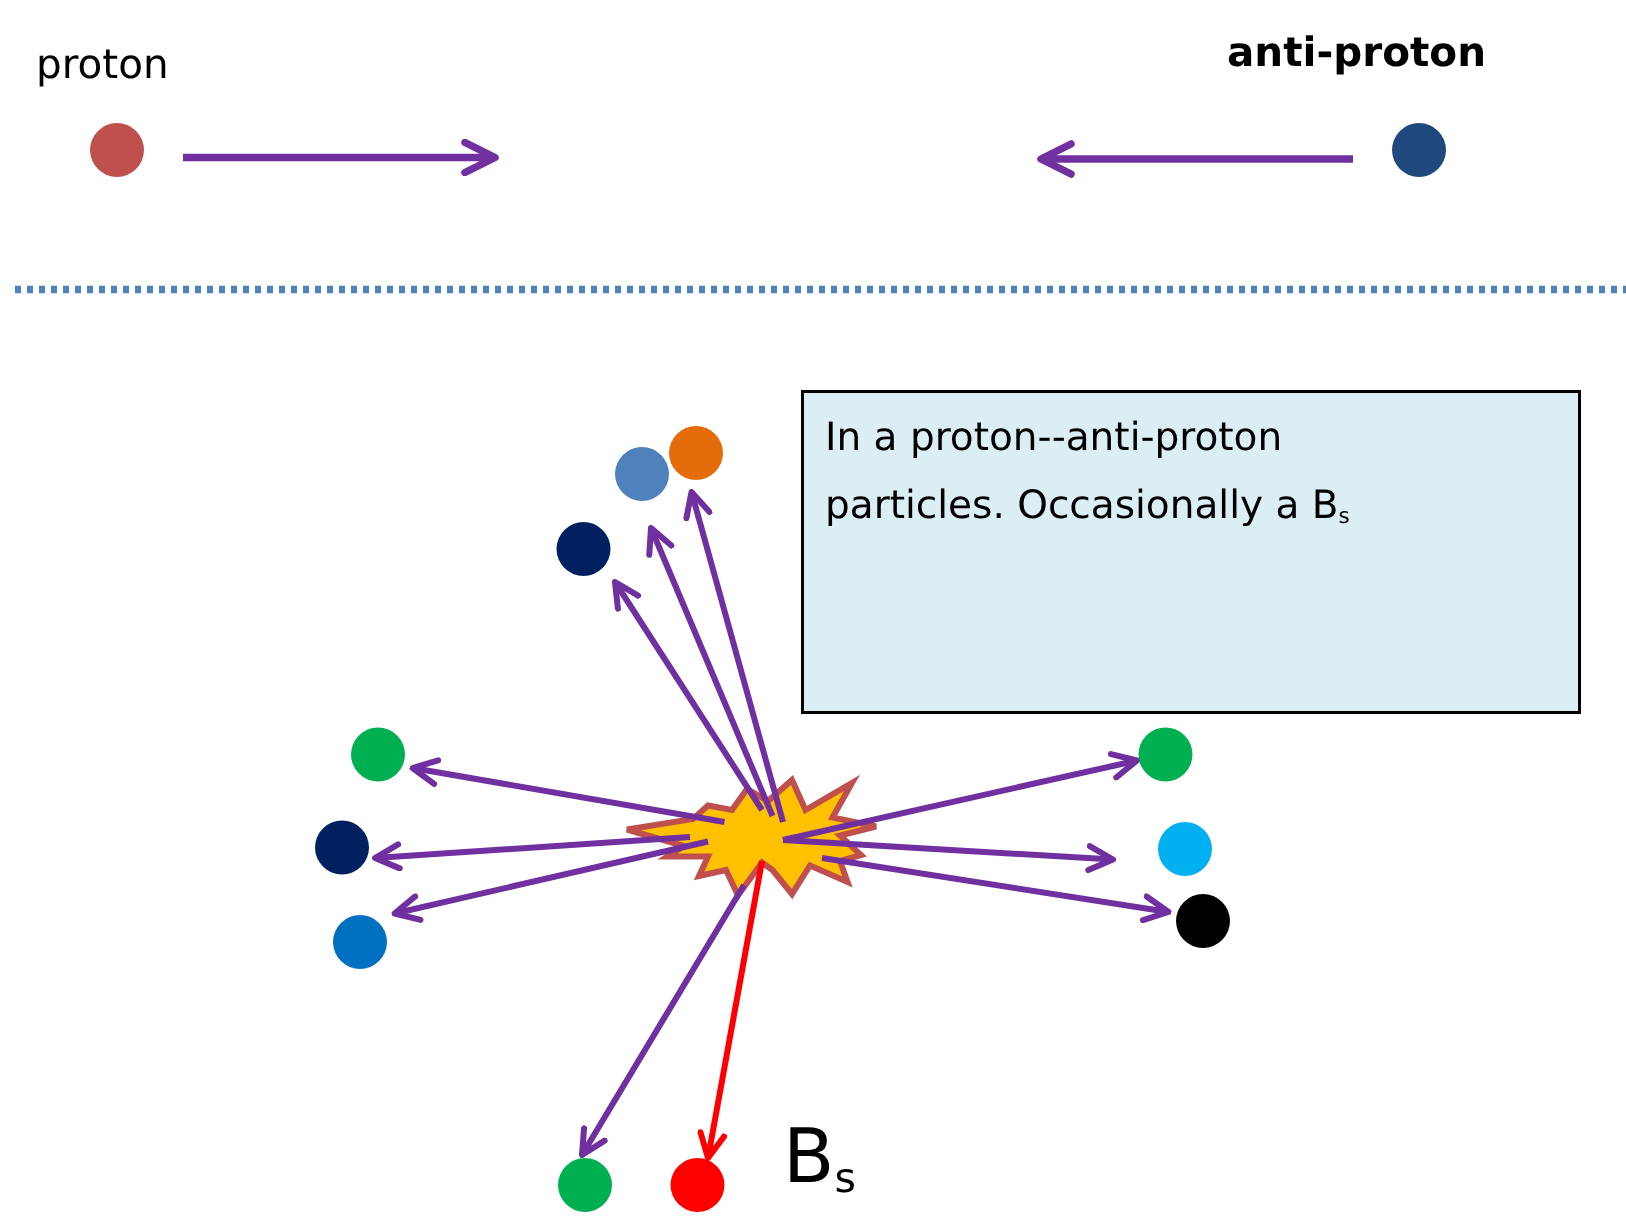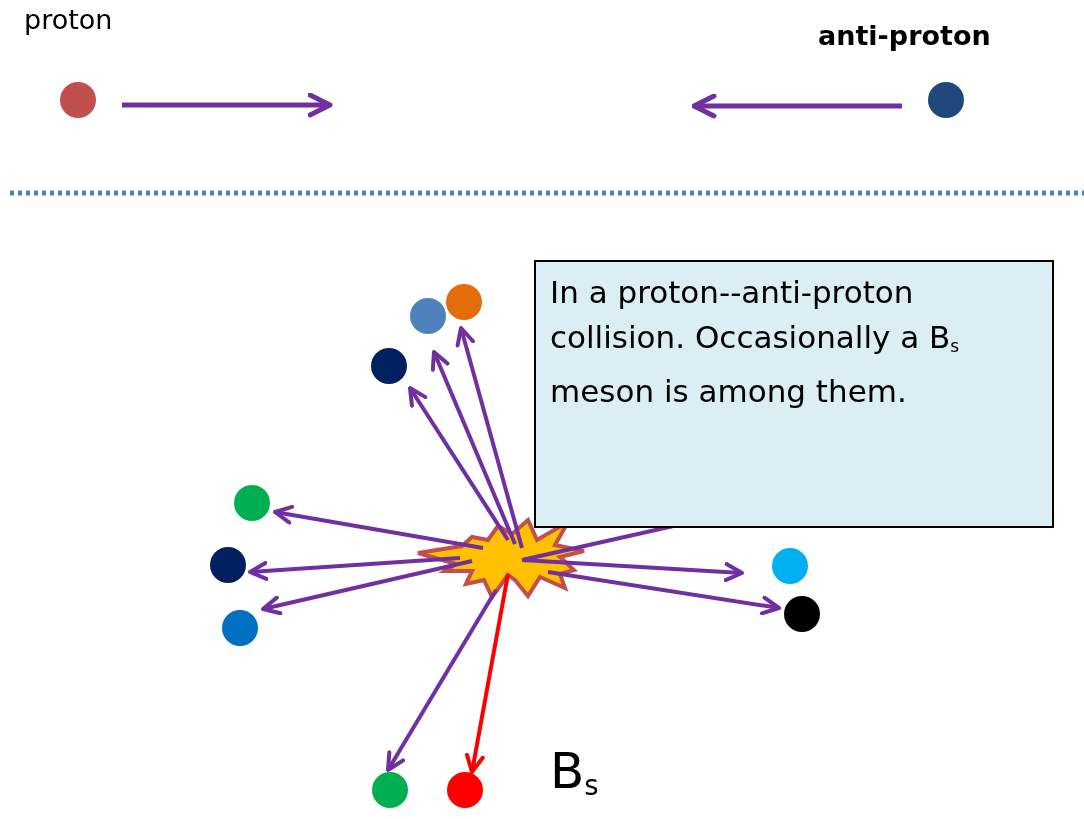--- a/index.html
+++ b/index.html
@@ -1,27 +1,27 @@
 <!DOCTYPE html>
 <html><head>
 <meta charset="utf-8">
 <style>
   html, body { margin: 0; padding: 0; background: #ffffff; }
   body { width: 1084px; height: 819px; position: relative; overflow: hidden;
          font-family: "DejaVu Sans", sans-serif; }
   .label { position: absolute; font-size: 27px; color: #000; white-space: nowrap; }
-  #lbl-proton { left: 24px; top: 4px; }
+  #lbl-proton { left: 24px; top: 28px; }
   #lbl-anti { left: 818px; top: 20px; font-weight: bold; }
   svg#diagram { position: absolute; left: 0; top: 0; }
-  .callout { position: absolute; left: 534px; top: 260px; width: 520px; height: 268px;
+  .callout { position: absolute; left: 534px; top: 260px; width: 520px; height: 216px;
              background: #dbeef4; border: 2px solid #000; box-sizing: border-box;
-             padding: 8px 0 0 14px; font-size: 31px; line-height: 45px; color: #000; }
+             padding: 8px 0 0 14px; font-size: 26px; line-height: 45px; color: #000; }
   .callout p { margin: 0; white-space: nowrap; }
   .callout sub, .bs-label sub { font-size: 55%; vertical-align: -0.25em; }
-  .bs-label { position: absolute; left: 550px; top: 742px; font-size: 50px; color: #000; }
+  .bs-label { position: absolute; left: 522px; top: 742px; font-size: 50px; color: #000; }
 </style>
 </head>
 <body>
 
 <div class="label" id="lbl-proton">proton</div>
 <div class="label" id="lbl-anti">anti-proton</div>
 
 <svg id="diagram" width="1084" height="819" viewBox="0 0 1084 819">
   <defs>
     <marker id="ah" viewBox="0 0 10 10" refX="9" refY="5" markerWidth="5" markerHeight="5" orient="auto-start-reverse">
@@ -65,17 +65,16 @@
       <circle cx="777" cy="503" r="18" fill="#00b050"></circle>
       <circle cx="790" cy="566" r="18" fill="#00b0f0"></circle>
       <circle cx="802" cy="614" r="18" fill="#000000"></circle>
       <circle cx="390" cy="790" r="18" fill="#00b050"></circle>
       <circle cx="465" cy="790" r="18" fill="#ff0000"></circle>
     </g>
 </svg>
 
 <div class="callout">
   <p>In a proton--anti-proton</p>
-  <p><span>collision. Occasionally a B</span><sub>s</sub></p>
-  <p>meson is among them.</p>
+  <p><span>particles. Occasionally a B</span><sub>s</sub></p>
 </div>
 
 <div class="bs-label"><span>B</span><sub>s</sub></div>
 
 </body></html>

